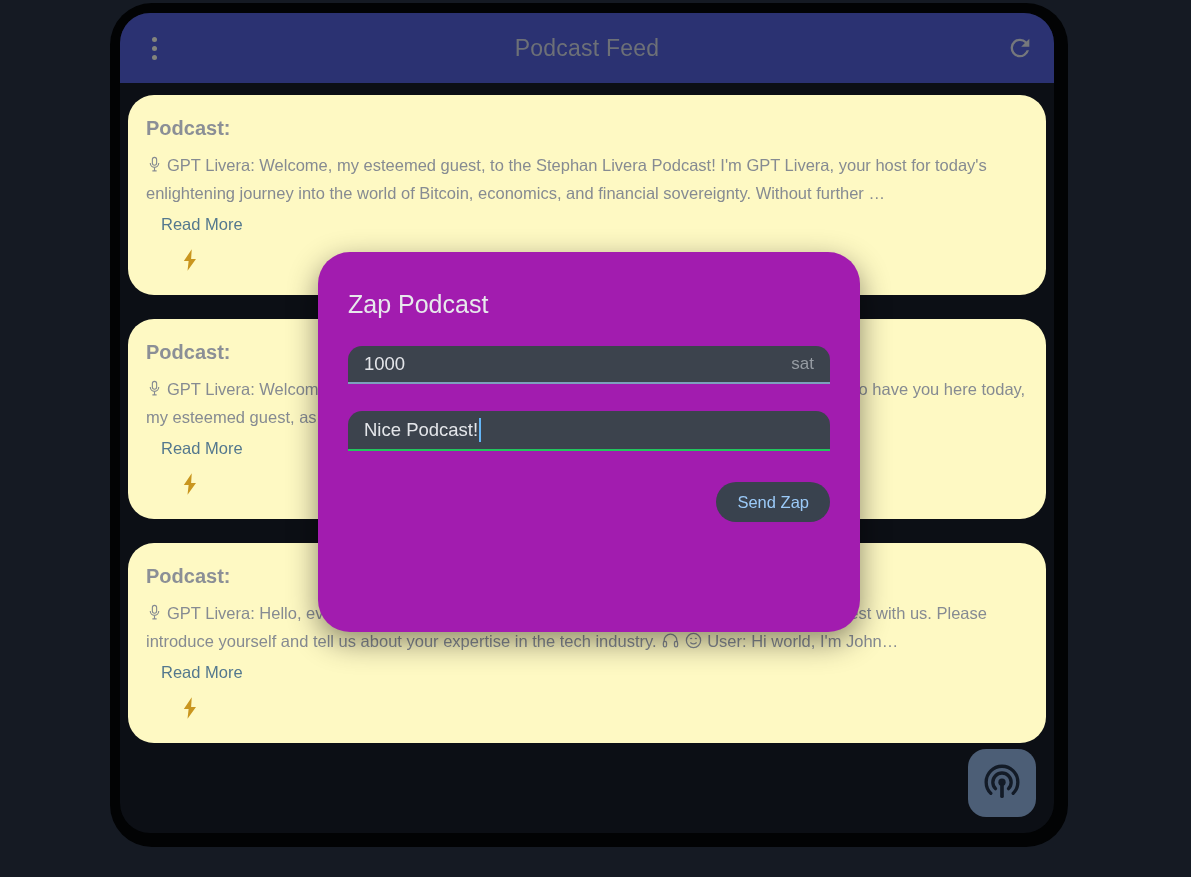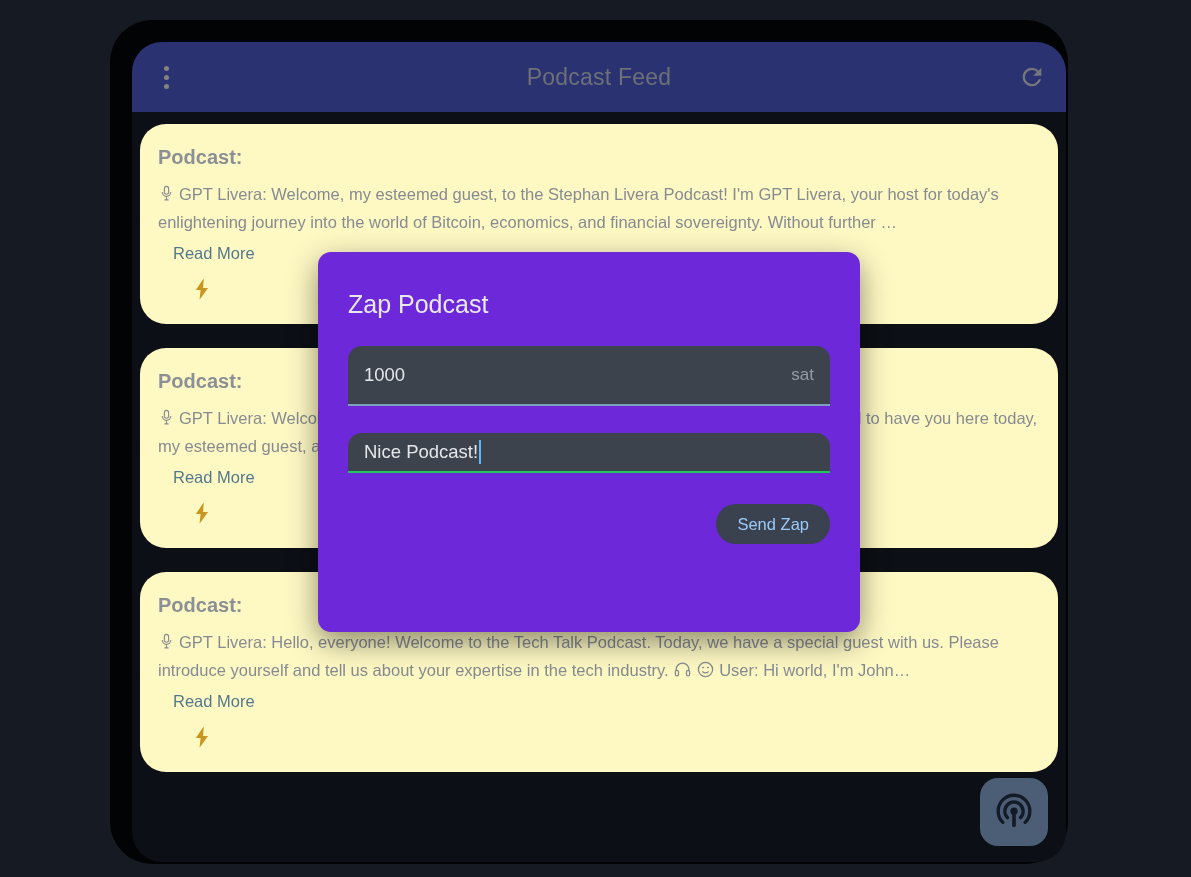--- a/index.html
+++ b/index.html
@@ -1,21 +1,21 @@
 <!DOCTYPE html>
 <html><head>
 <meta charset="utf-8">
 <style>
   * { margin:0; padding:0; box-sizing:border-box; }
   html,body { width:1191px; height:877px; overflow:hidden; background:#151a23;
               font-family:"Liberation Sans", sans-serif; }
 
   
-  .device-frame { position:absolute; left:110px; top:20px; width:958px; height:844px;
-                  background:#020304; border-radius:42px; padding:22px; }
+  .device-frame { position:absolute; left:110px; top:3px; width:958px; height:844px;
+                  background:#020304; border-radius:42px; padding:10px; }
   .screen { position:relative; width:934px; height:820px; border-radius:30px;
             overflow:hidden; background:#0c0f15; }
 
   
   .appbar { position:relative; height:70px; background:#2b3272;
             display:flex; align-items:center; }
   .menu-dots { position:absolute; left:22px; top:50%; transform:translateY(-50%);
                width:24px; height:30px; display:flex; flex-direction:column;
                align-items:center; justify-content:center; gap:4px; cursor:pointer; }
   .menu-dots i { width:5px; height:5px; border-radius:50%; background:#83847c; display:block; }
@@ -37,25 +37,25 @@
   .zap-btn { display:inline-block; margin:13px 0 0 32px; width:26px; height:26px; cursor:pointer; }
 
   
   .fab { position:absolute; right:18px; bottom:16px; width:68px; height:68px;
          border-radius:18px; background:#4c5e76; display:flex; align-items:center;
          justify-content:center; cursor:pointer; }
   .fab svg { color:#131b27; }
 
   
   .dialog { position:absolute; left:318px; top:252px; width:542px; height:380px;
-            background:#6d28d9; border-radius:13px; padding:30px;
+            background:#a21caf; border-radius:32px; padding:30px;
             box-shadow:0 10px 30px rgba(0,0,0,.45); }
   .dialog-title { font-size:25px; color:#e7e9ec; margin-top:8px; }
   .dialog-address { font-size:15.5px; color:#dadde1; margin-top:30px; }
-  .field { position:relative; margin-top:27px; height:60px; background:#3c434d;
+  .field { position:relative; margin-top:27px; height:38px; background:#3c434d;
            border-radius:14px 14px 0 0; display:flex; align-items:center;
            padding:0 16px; cursor:text; }
   .field.amount { border-bottom:2px solid #7da0bd; }
   .field.message { height:40px; border-bottom:2px solid #22c55e; }
   .field-value { font-size:18.5px; color:#e4e6ea; }
   .field-suffix { position:absolute; right:16px; font-size:17px; color:#969ca3; }
   .caret { display:inline-block; width:2px; height:24px; background:#64b5f6;
            vertical-align:-5px; margin-left:1px; }
   .dialog-actions { display:flex; justify-content:flex-end; margin-top:31px; }
   .send-zap { height:40px; padding:16px 21px; border:none; border-radius:20px;

